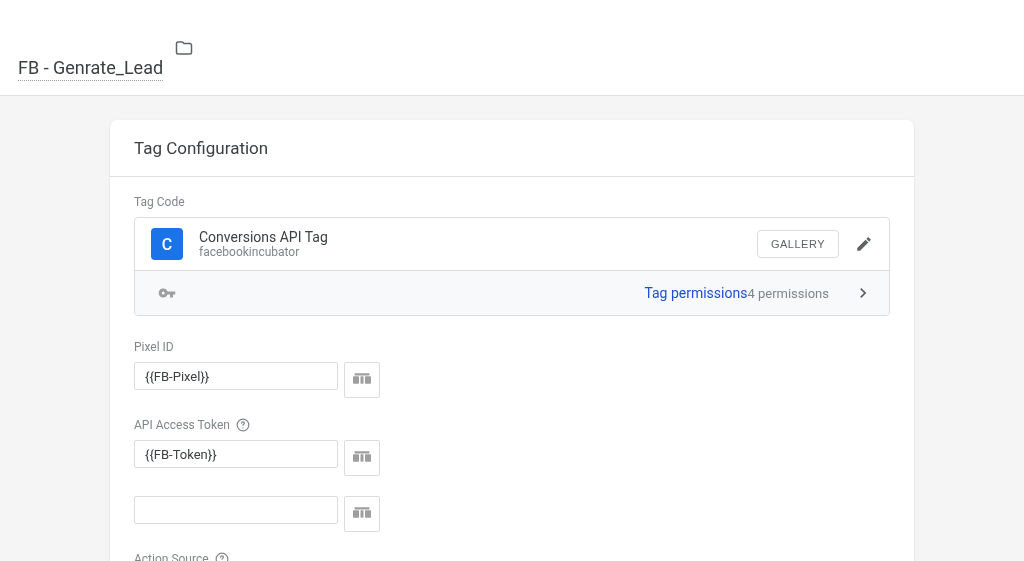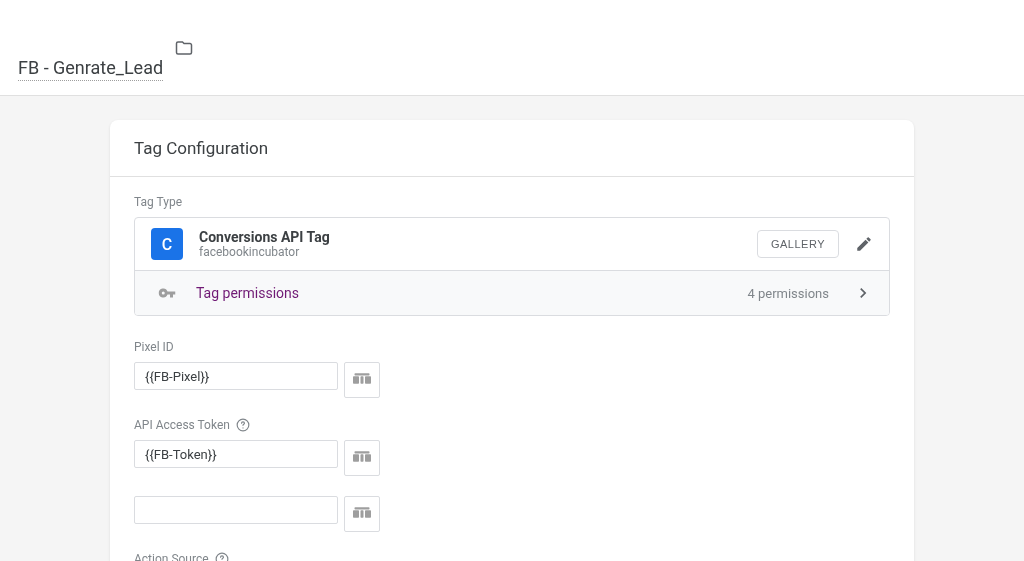--- a/index.html
+++ b/index.html
@@ -96,21 +96,21 @@
       font-weight: 500;
       margin-right: 16px;
       flex-shrink: 0;
     }
     .tag-info {
       flex: 1;
     }
     .tag-name {
       font-size: 14px;
       color: #3c4043;
-      font-weight: 700;
+      font-weight: 400;
     }
     .tag-author {
       font-size: 12px;
       color: #80868b;
     }
     .gallery-btn {
       border: 1px solid #dadce0;
       border-radius: 4px;
       background: #fff;
       color: #5f6368;
@@ -137,21 +137,22 @@
     .key-icon {
       width: 18px;
       height: 18px;
       fill: #9e9e9e;
       margin-right: 20px;
       margin-left: 7px;
     }
     .permissions-label {
       flex: 1;
       font-size: 14px;
-      color: #701a75;
+      color: #1d4ed8;
+      text-align: right;
     }
     .permissions-count {
       font-size: 13px;
       color: #80868b;
       margin-right: 24px;
     }
     .chevron-icon {
       width: 20px;
       height: 20px;
       fill: #5f6368;
@@ -213,21 +214,21 @@
   <svg class="folder-icon" viewBox="0 0 24 24">
     <path d="M10 4H4c-1.1 0-2 .9-2 2v12c0 1.1.9 2 2 2h16c1.1 0 2-.9 2-2V8c0-1.1-.9-2-2-2h-8l-2-2z" fill="none" stroke="#5f6368" stroke-width="2"></path>
   </svg>
 </div>
 
 <div class="main">
   <div class="card">
     <div class="card-header">Tag Configuration</div>
     <div class="card-body">
 
-      <div class="label">Tag Type</div>
+      <div class="label">Tag Code</div>
 
       <div class="tag-type-box">
         <div class="tag-type-row">
           <div class="tag-c-icon">C</div>
           <div class="tag-info">
             <div class="tag-name">Conversions API Tag</div>
             <div class="tag-author">facebookincubator</div>
           </div>
           <button class="gallery-btn">GALLERY</button>
           <svg class="edit-icon" viewBox="0 0 24 24">

